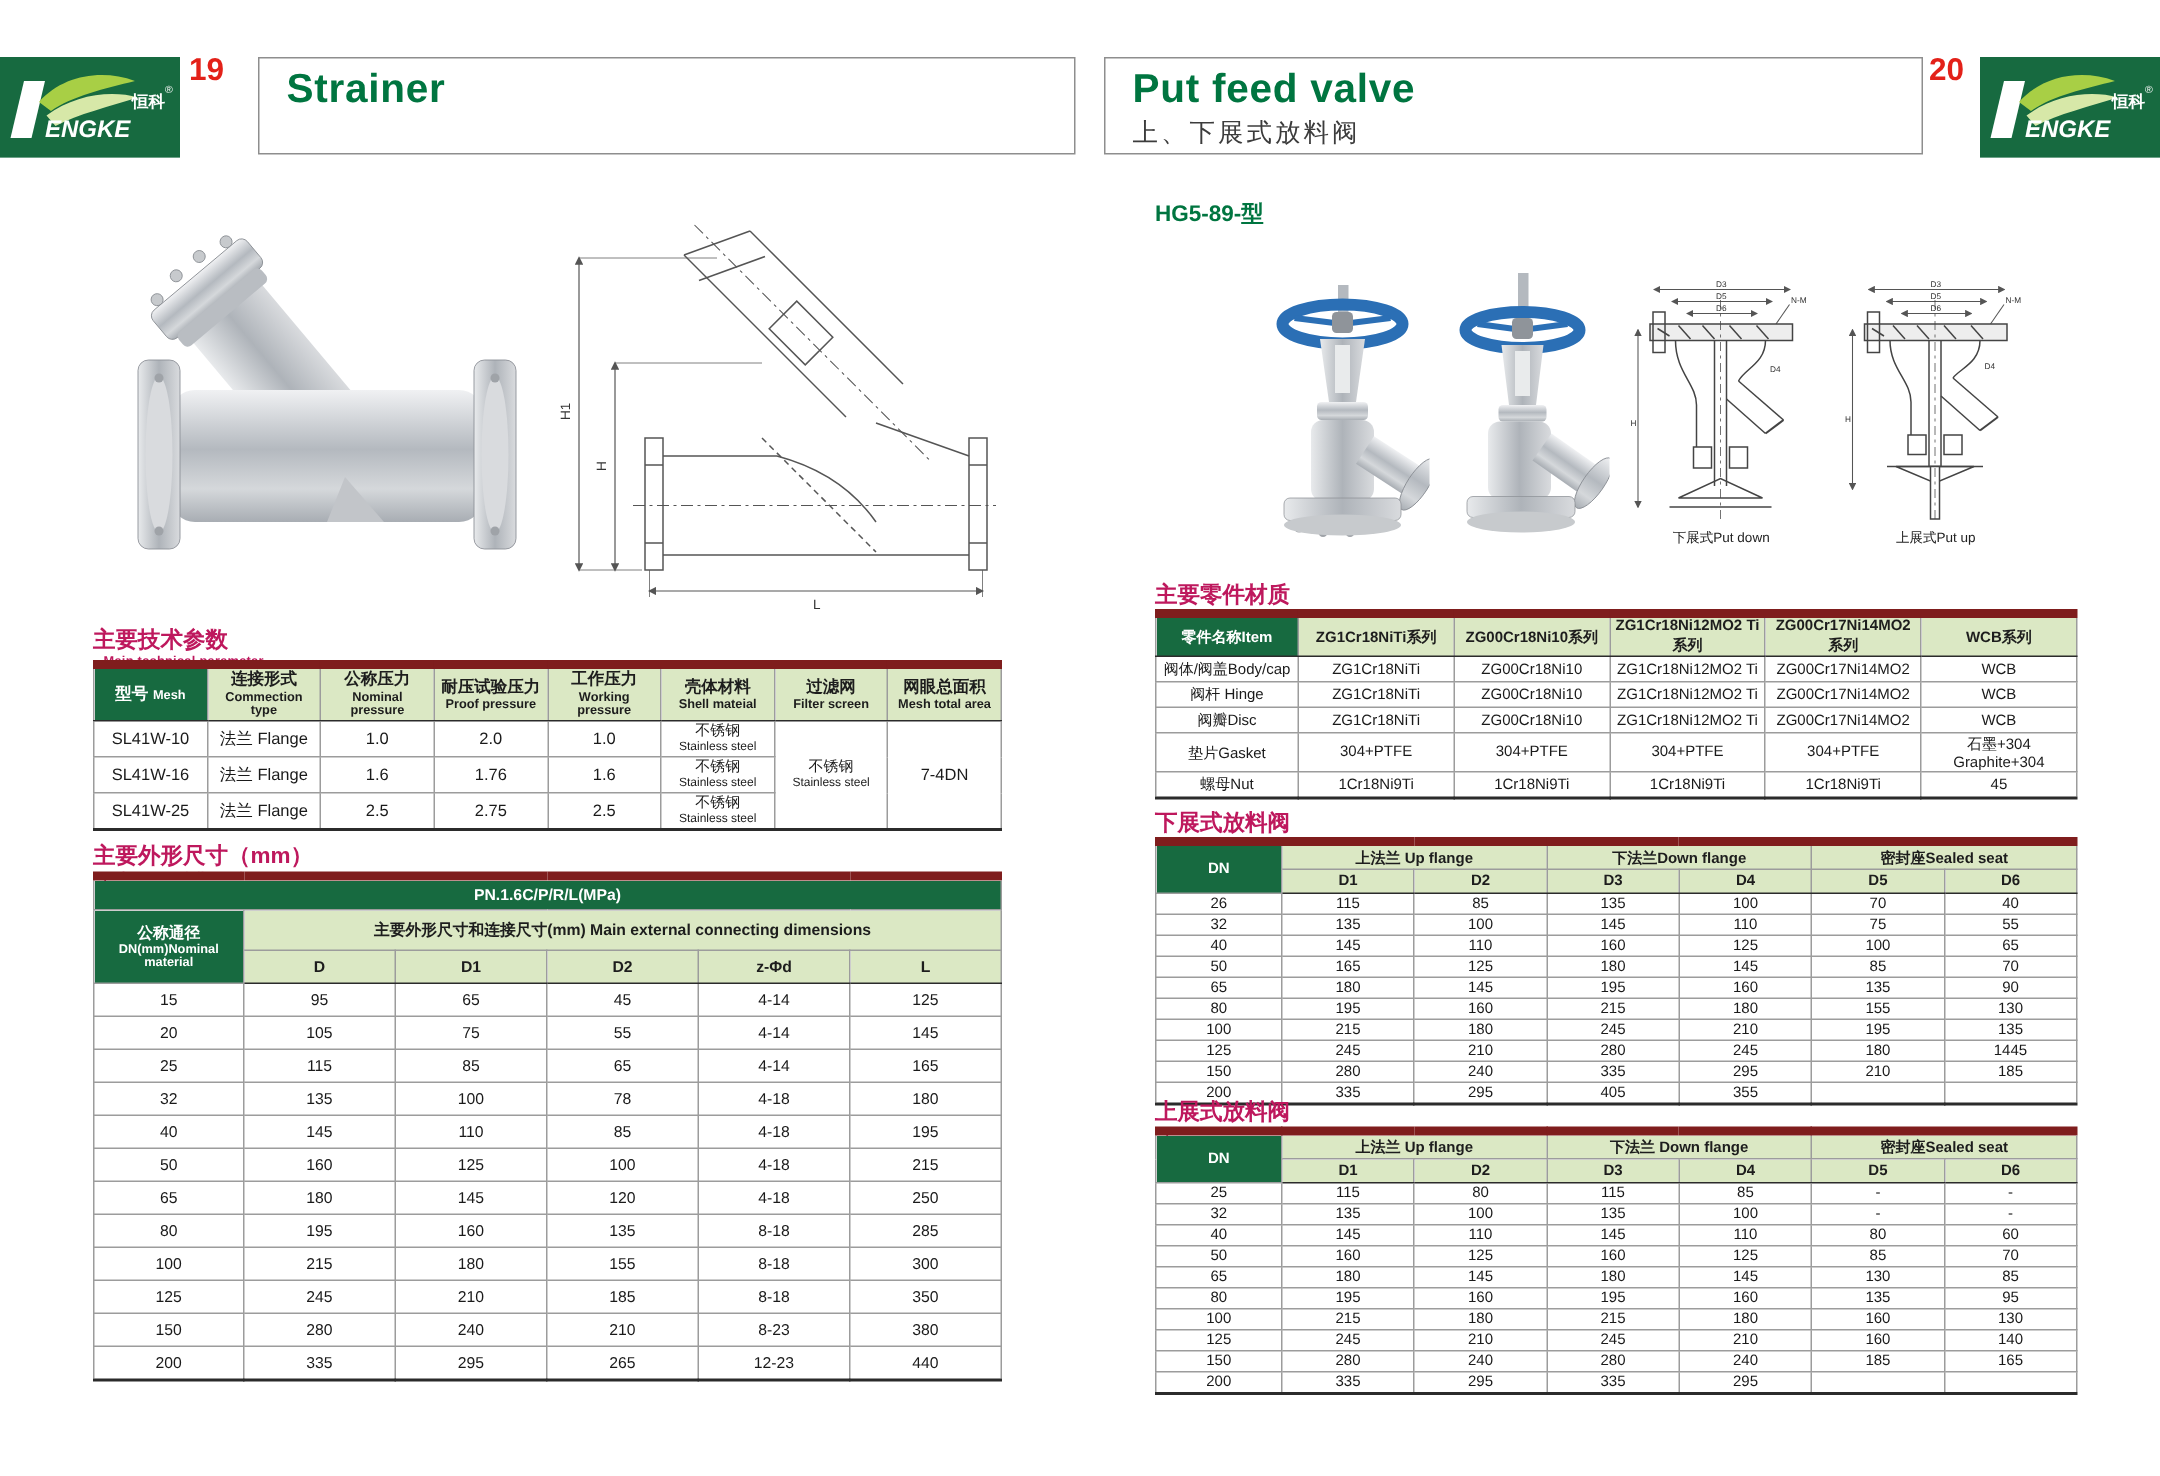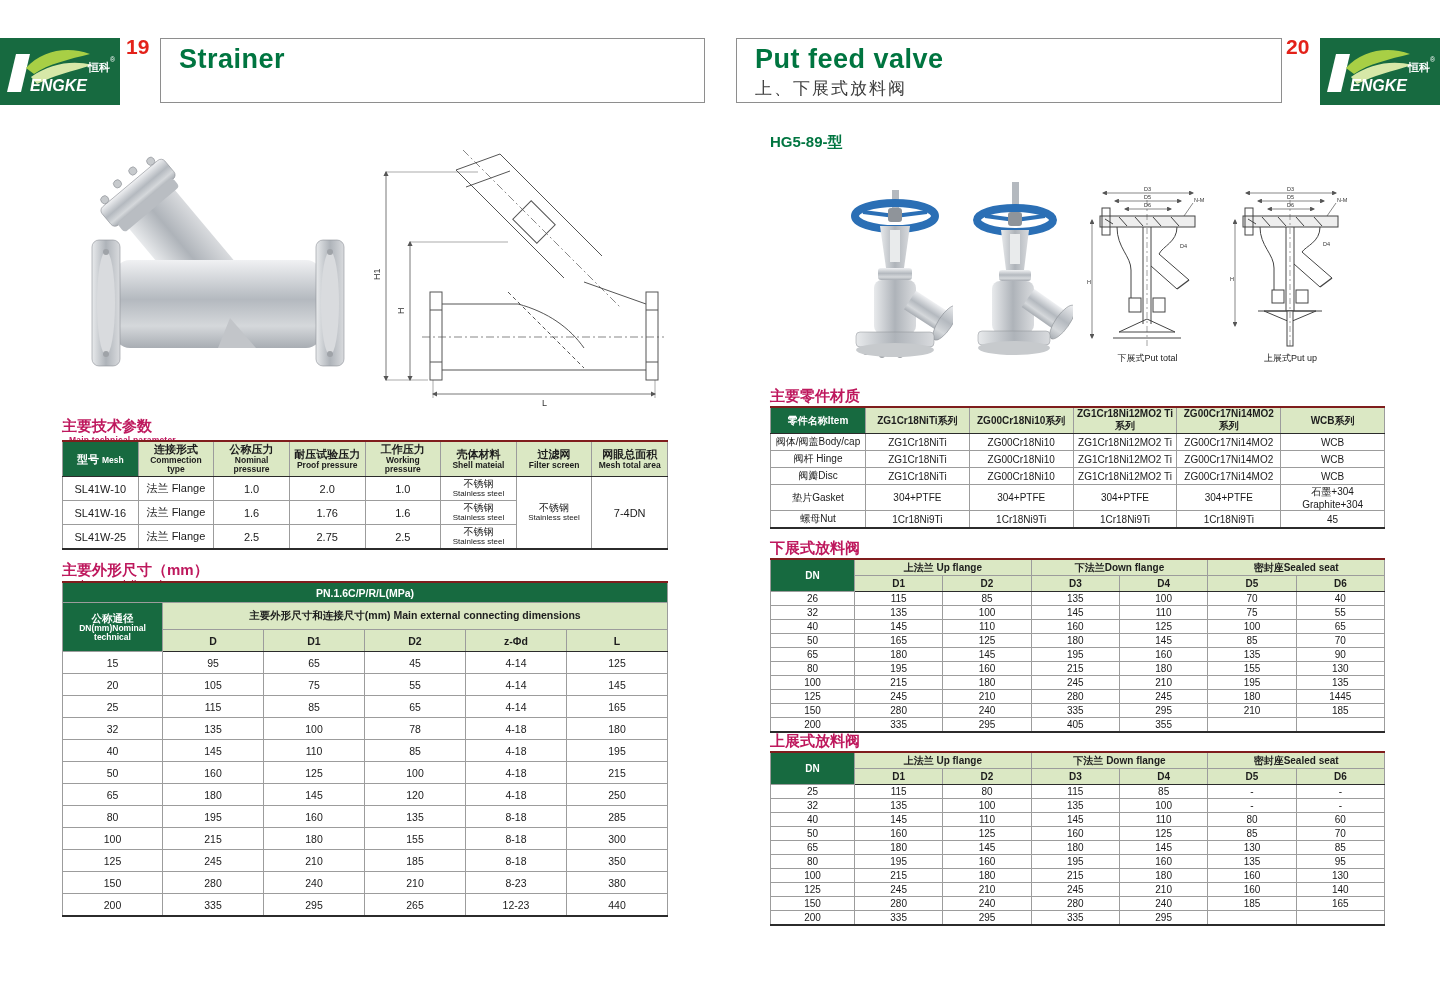--- a/index.html
+++ b/index.html
@@ -13,21 +13,21 @@
   .title-cn{font-size:17px;color:#3c3c3c;margin-top:4px;letter-spacing:2px;}
   .pageno{color:#e32119;font-size:21px;font-weight:bold;line-height:1;}
 
   
   .sec-h{font-size:15px;font-weight:bold;color:#be185d;white-space:nowrap;}
   .sec-h .en{margin-left:7px;letter-spacing:.2px;}
   .model-code{font-size:15px;font-weight:bold;color:#007540;}
 
   
   .tbl{border-collapse:collapse;table-layout:fixed;width:100%;font-size:11px;color:#1a1a1a;background:#fff;
-       border-top:2px solid #7f1d1d;border-bottom:2px solid #2b2b2b;border-radius:25px;}
+       border-top:6px solid #7f1d1d;border-bottom:2px solid #2b2b2b;border-radius:25px;}
   .tbl th,.tbl td{border:1px solid #9c9c9c;text-align:center;vertical-align:middle;padding:0 2px;font-weight:normal;overflow:hidden;}
   .tbl thead tr:last-child th{border-bottom:1.5px solid #2b2b2b;}
   .tbl th.dark{background:#176a40;color:#ffffff;font-weight:bold;}
   .tbl th.light{background:#dbe8c4;color:#1d1d1d;font-weight:bold;}
   .cn{display:block;font-size:11px;line-height:1.15;}
   .en{display:block;font-size:8.5px;line-height:1.1;}
   .inline .cn,.inline .en{display:inline;}
 
   .tech thead th{height:34px;}
   .tech tbody td{height:23px;}
@@ -78,21 +78,21 @@
       <rect width="120" height="67" fill="#176a40"></rect>
       <path d="M16,16 L30,16 L21,54 L7,54 Z" fill="#ffffff"></path>
       <path d="M26,30 C42,12 68,8 90,16 C70,21 48,26 34,36 Z" fill="#a8cf45"></path>
       <path d="M31,39 C50,25 74,22 92,27 C73,33 52,38 37,46 Z" fill="#d7e8a8"></path>
       <text x="30" y="53" fill="#ffffff" font-style="italic" font-weight="bold" font-size="16">ENGKE</text>
       <text x="88" y="33" fill="#ffffff" font-size="11" font-weight="bold">恒科</text>
       <text x="110" y="24" fill="#ffffff" font-size="7">®</text>
     </svg>
   </div>
   <div class="abs pageno" style="left:126px;top:36px;">19</div>
-  <div class="abs titlebox" style="left:160px;top:38px;width:545px;">
+  <div class="abs titlebox" style="left:172px;top:38px;width:545px;">
     <div class="title-en">Strainer</div>
   </div>
   <div class="abs titlebox" style="left:736px;top:38px;width:546px;">
     <div class="title-en">Put feed valve</div>
     <div class="title-cn">上、下展式放料阀</div>
   </div>
   <div class="abs pageno" style="left:1286px;top:36px;">20</div>
   <div class="abs logo-block" style="left:1320px;top:38px;">
     <svg width="120" height="67" viewBox="0 0 120 67">
       <rect width="120" height="67" fill="#176a40"></rect>
@@ -265,21 +265,21 @@
         <col>
       </colgroup>
     <thead>
       <tr class="pn-row">
         <th class="dark" colspan="6">PN.1.6C/P/R/L(MPa)</th>
       </tr>
       <tr class="grp">
         <th class="dark dn" rowspan="2">
           <span class="cn">公称通径</span>
           <span class="en">DN(mm)Nominal</span>
-          <span class="en">technical</span>
+          <span class="en">material</span>
         </th>
         <th class="light" colspan="5">主要外形尺寸和连接尺寸(mm) Main external connecting dimensions</th>
       </tr>
       <tr class="sub">
         <th class="light">D</th>
         <th class="light">D1</th>
         <th class="light">D2</th>
         <th class="light">z-Φd</th>
         <th class="light">L</th>
       </tr>
@@ -456,21 +456,21 @@
     <g stroke="#555" stroke-width="0.7" fill="none">
       <line x1="7" y1="34" x2="7" y2="152" marker-start="url(#arr)" marker-end="url(#arr)"></line>
     </g>
     <text x="59" y="5" font-size="5.5" fill="#333">D3</text>
     <text x="59" y="13" font-size="5.5" fill="#333">D5</text>
     <text x="59" y="21" font-size="5.5" fill="#333">D6</text>
     <text x="109" y="16" font-size="5.5" fill="#333">N-M</text>
     <text x="95" y="62" font-size="5.5" fill="#333">D4</text>
     <text x="2" y="98" font-size="5.5" fill="#333">H</text>
   </svg>
-  <div class="abs caption" style="left:1085px;top:352px;width:125px;">下展式Put total</div>
+  <div class="abs caption" style="left:1085px;top:352px;width:125px;">下展式Put down</div>
 
   <svg class="abs" style="left:1228px;top:186px;" width="125" height="165" viewBox="0 0 125 165">
     <g stroke="#555" stroke-width="0.7" fill="none">
       <line x1="18" y1="7" x2="108" y2="7" marker-start="url(#arr)" marker-end="url(#arr)"></line>
       <line x1="30" y1="15" x2="96" y2="15" marker-start="url(#arr)" marker-end="url(#arr)"></line>
       <line x1="40" y1="23" x2="86" y2="23" marker-start="url(#arr)" marker-end="url(#arr)"></line>
       <line x1="108" y1="17" x2="99" y2="30"></line>
     </g>
     <g stroke="#444" stroke-width="1" fill="none">
       <rect x="15" y="30" width="95" height="11" fill="#eee"></rect>

